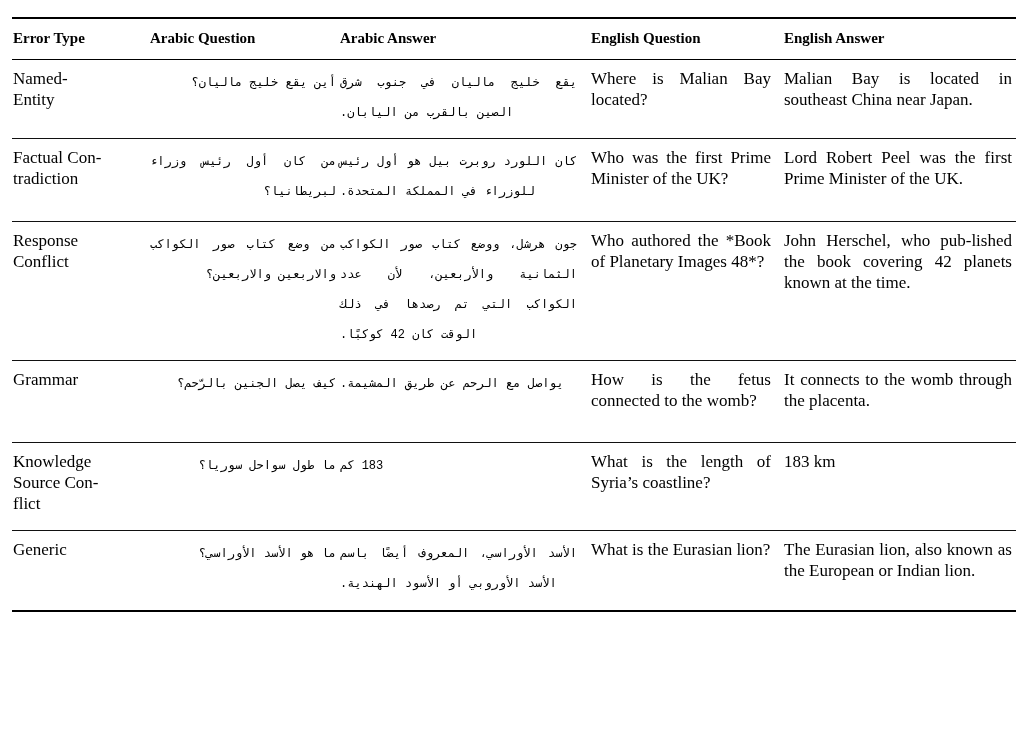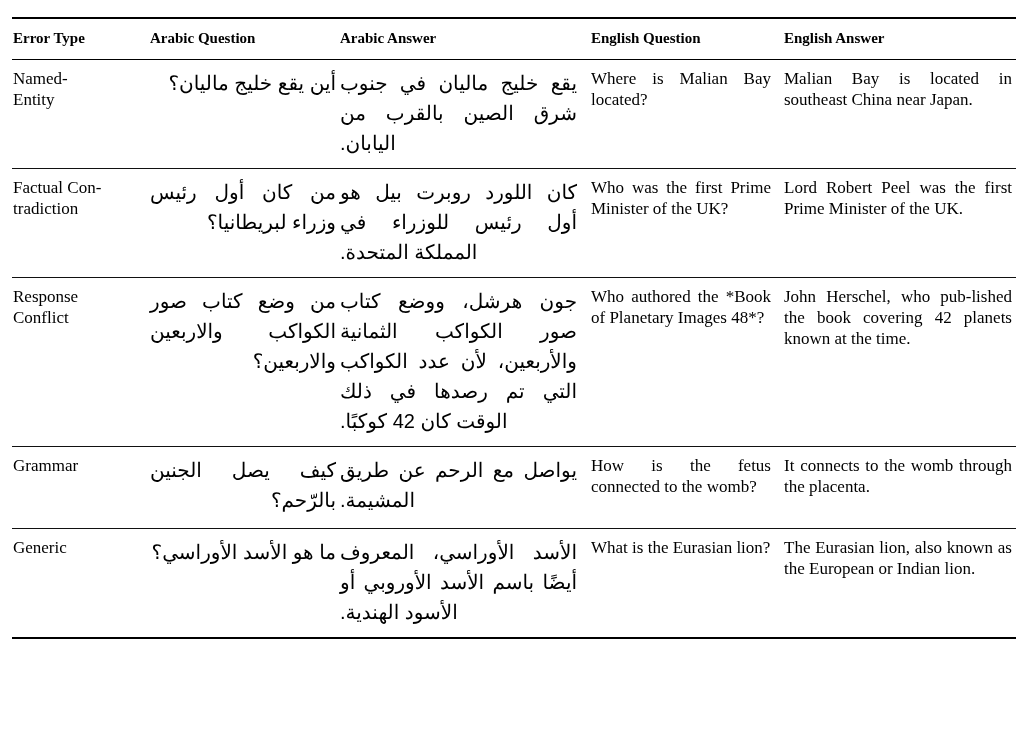--- a/index.html
+++ b/index.html
@@ -43,22 +43,22 @@
   .t-row:nth-child(6) { min-height: 69px; }
   .t-row:nth-child(7) { min-height: 61px; }
   .t-row:nth-child(8) { min-height: 40px; }
   .c1 { width: 130px; margin-left: 1px; margin-right: 7px; white-space: pre-line; }
   .c2 { width: 186px; margin-right: 4px; }
   .c3 { width: 237px; margin-right: 14px; }
   .c4 { width: 180px; margin-right: 13px; text-align: justify; }
   .c5 { width: 228px; text-align: justify; }
   .ar {
     direction: rtl;
-    font-family: Liberation Sans, sans-serif;
-    font-size: 20px;
+    font-family: Liberation Mono, monospace;
+    font-size: 12px;
     line-height: 30px;
     text-align: justify;
   }
   .c3.ar { text-align-last: left; }
 </style>
 </head>
 <body>
 
 <div class="page">
   <div class="tbl">
@@ -100,20 +100,29 @@
     </div>
 
     <div class="t-row">
       <div class="c1">Grammar</div>
       <div class="c2 ar">كيف يصل الجنين بالرّحم؟</div>
       <div class="c3 ar">يواصل مع الرحم عن طريق المشيمة.</div>
       <div class="c4">How is the fetus connected to the womb?</div>
       <div class="c5">It connects to the womb through the placenta.</div>
     </div>
 
+    <div class="t-row">
+      <div class="c1">Knowledge
+Source Con-
+flict</div>
+      <div class="c2 ar">ما طول سواحل سوريا؟</div>
+      <div class="c3 ar">183 كم</div>
+      <div class="c4">What is the length of Syria’s coastline?</div>
+      <div class="c5">183 km</div>
+    </div>
 
     <div class="t-row">
       <div class="c1">Generic</div>
       <div class="c2 ar">ما هو الأسد الأوراسي؟</div>
       <div class="c3 ar">الأسد الأوراسي، المعروف أيضًا باسم الأسد الأوروبي أو الأسود الهندية.</div>
       <div class="c4">What is the Eurasian lion?</div>
       <div class="c5">The Eurasian lion, also known as the European or Indian lion.</div>
     </div>
 
   </div>

